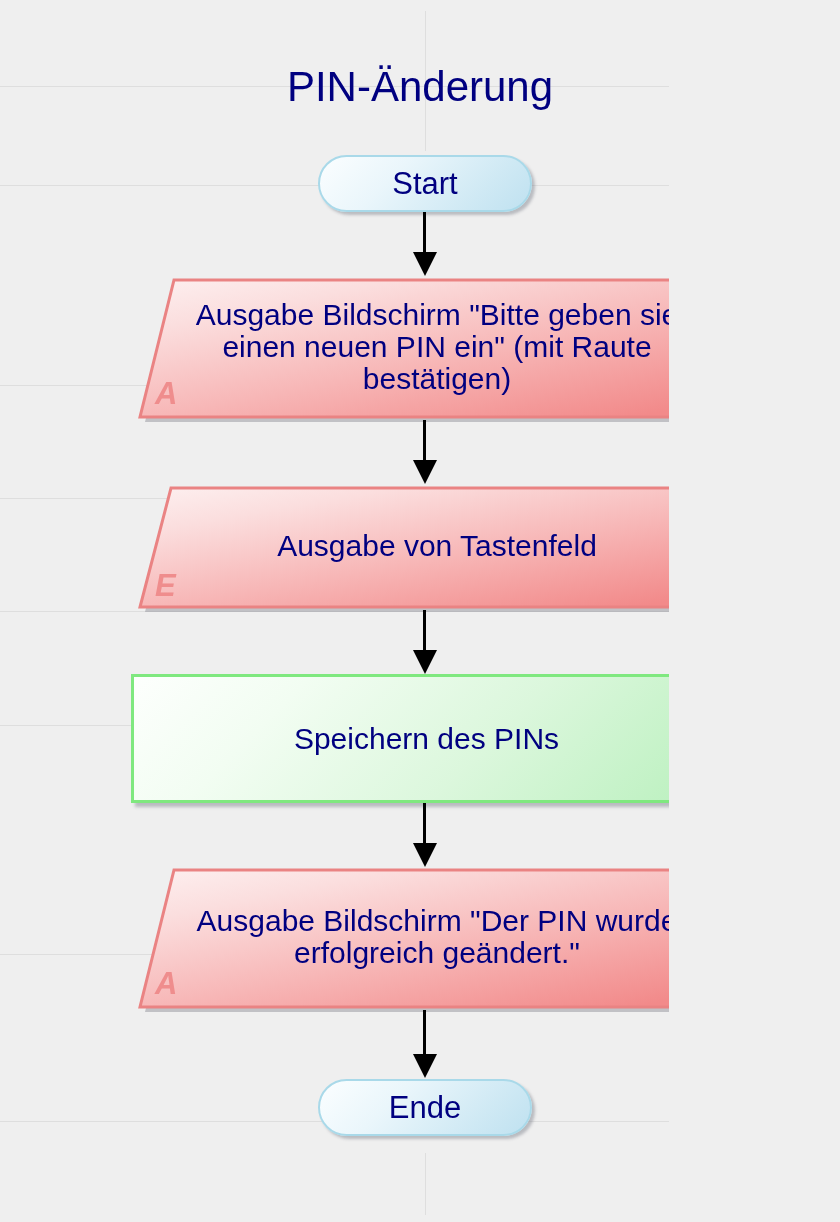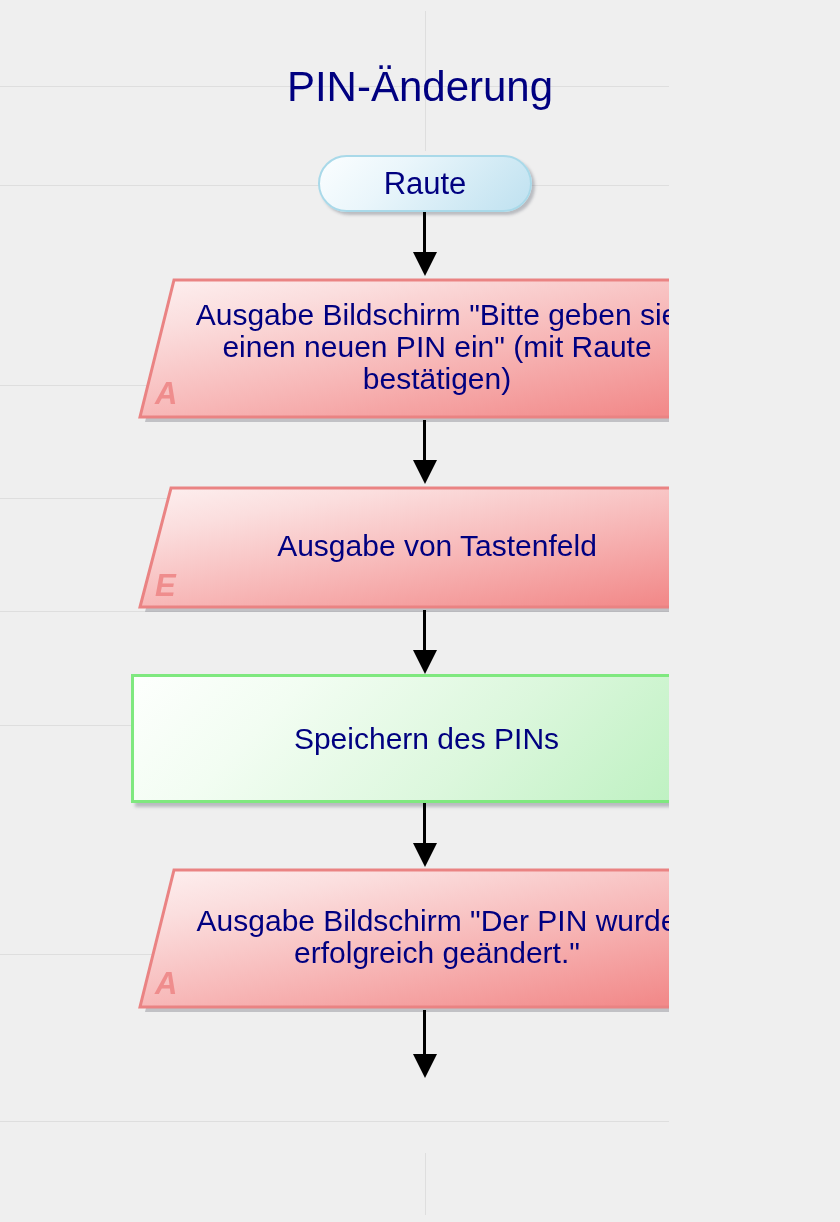--- a/index.html
+++ b/index.html
@@ -101,21 +101,21 @@
     <div class="gl-h" style="top:714px"></div>
     <div class="gl-h" style="top:943px"></div>
     <div class="gl-h" style="top:1110px"></div>
     <div class="gl-v" style="left:425px;height:140px;top:0"></div>
     <div class="gl-v" style="left:425px;height:62px;top:1142px"></div>
   </div>
 
   <div id="title">PIN-Änderung</div>
 
   <div class="pill" id="pill-start">
-    <span>Raute</span>
+    <span>Start</span>
   </div>
 
   <div class="arrow" style="top:201px;height:64px;">
     <div class="shaft" style="height:44px;"></div>
     <div class="head" style="top:40px;"></div>
   </div>
 
   <div class="io-wrap" id="io1" style="left:133px;top:263px;width:592px;height:146px;">
     <svg width="600" height="156" viewBox="0 0 600 156">
       <defs>
@@ -184,14 +184,17 @@
     </svg>
     <div class="io-text">Ausgabe Bildschirm "Der PIN wurde erfolgreich geändert."</div>
     <div class="io-marker" style="left:22px;bottom:8px;">A</div>
   </div>
 
   <div class="arrow" style="top:999px;height:70px;">
     <div class="shaft" style="height:48px;"></div>
     <div class="head" style="top:44px;"></div>
   </div>
 
+  <div class="pill" id="pill-end">
+    <span>Ende</span>
+  </div>
 
 </div>
 
 </body></html>

